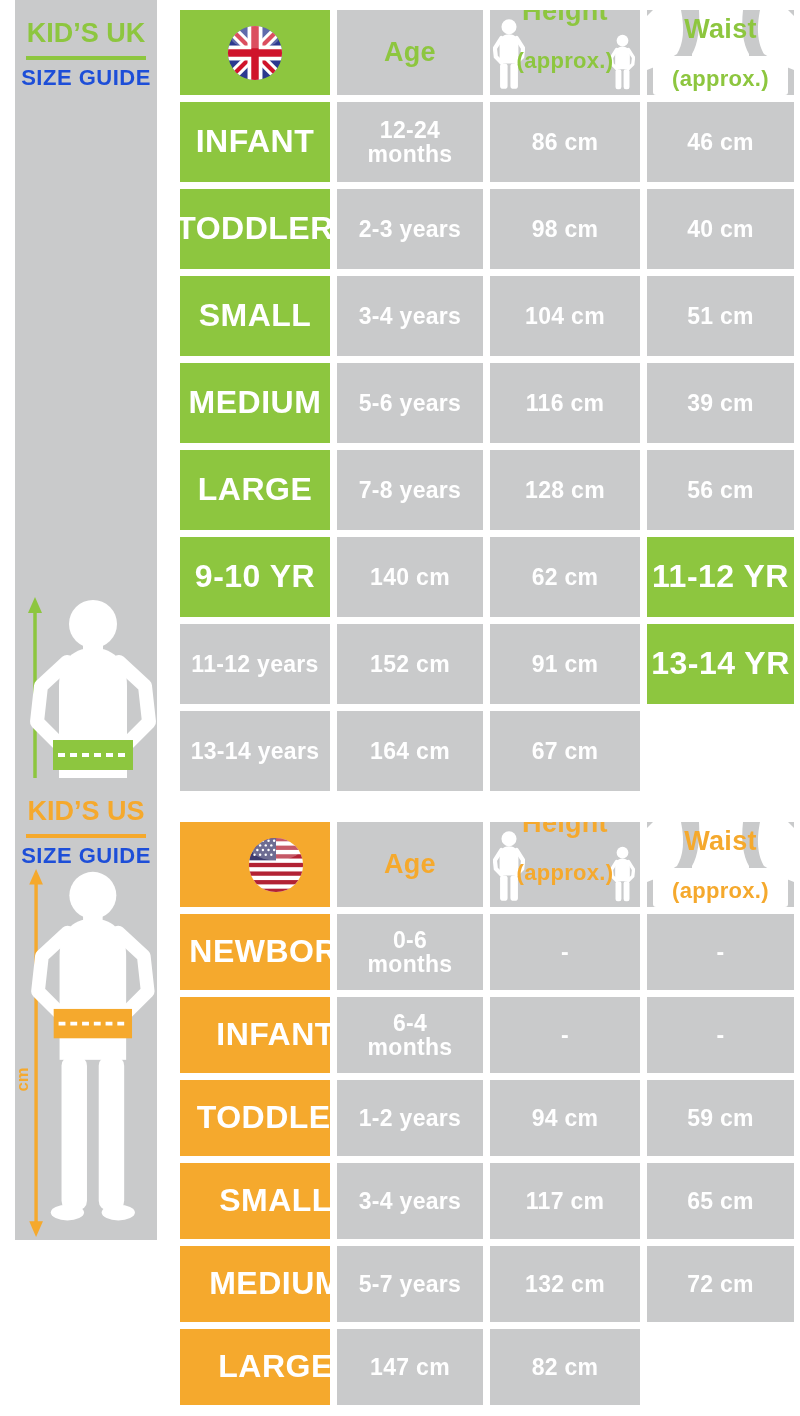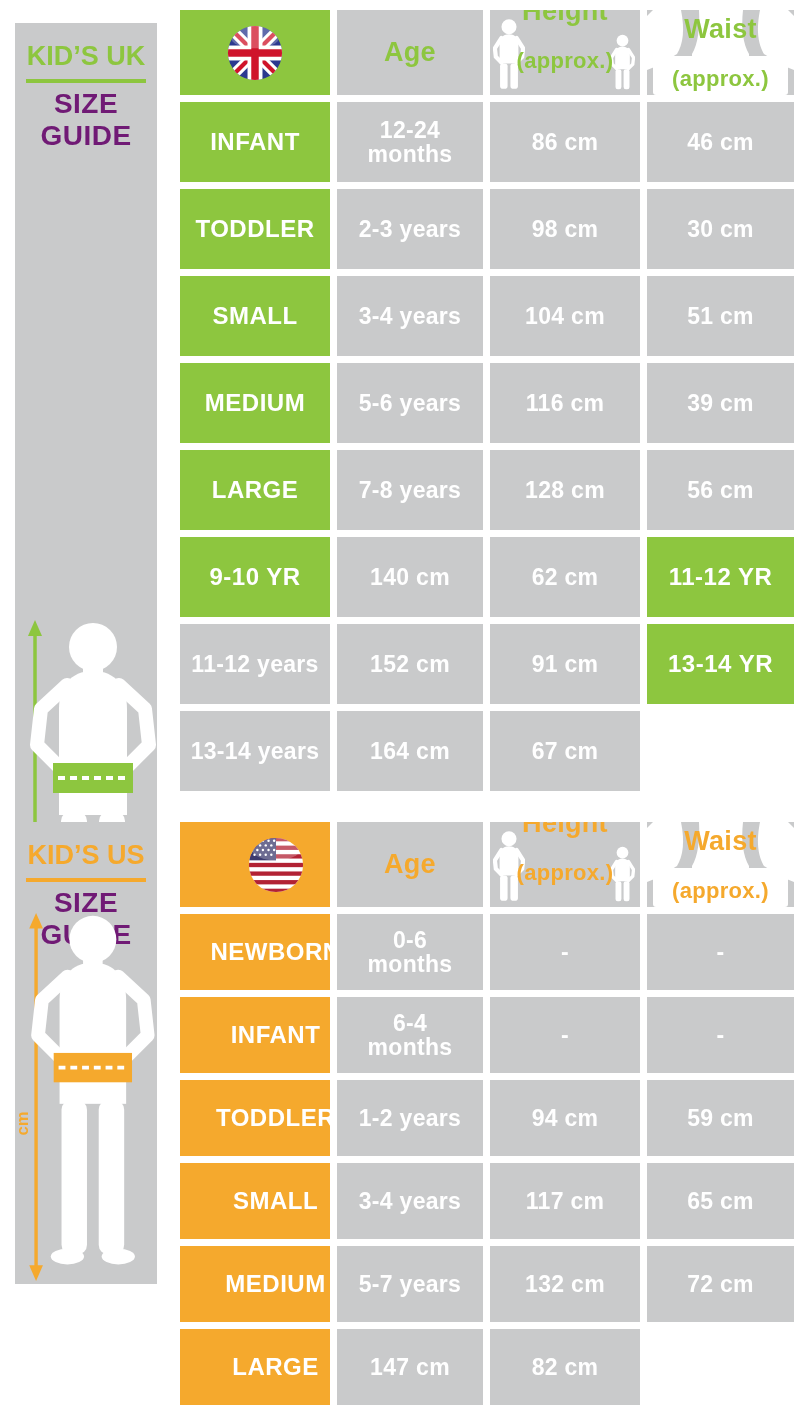--- a/index.html
+++ b/index.html
@@ -10,54 +10,54 @@
   .section{position:absolute;left:0;top:0;width:800px;}
   
   .sidebar{position:absolute;left:15px;width:142px;background:var(--cell-bg);overflow:hidden;}
   .side-title{padding-top:18px;text-align:center;}
   .side-title .t1{font-size:27px;letter-spacing:0;}
   .uk .side-title .t1{color:var(--uk-accent);}
   .us .side-title .t1{color:var(--us-accent);}
   .side-rule{height:4px;margin:7px 11px 5px 11px;}
   .uk .side-rule{background:var(--uk-accent);}
   .us .side-rule{background:var(--us-accent);}
-  .side-title .t2{font-size:28px;letter-spacing:.5px;color:#701a75;}
+  .side-title .t2{font-size:22px;letter-spacing:.5px;color:#1d4ed8;}
   .figure{position:absolute;left:0;bottom:2px;}
   .uk .accent-fill{fill:var(--uk-accent);}
   .us .accent-fill{fill:var(--us-accent);}
   .uk .accent-stroke{stroke:var(--uk-accent);}
   .us .accent-stroke{stroke:var(--us-accent);}
   .uk .accent-text{color:var(--uk-accent);}
   .us .accent-text{color:var(--us-accent);}
   
   .grid{position:absolute;left:180px;display:grid;grid-template-columns:150px 146px 150px 147px;gap:7px;}
   .uk .grid{grid-template-rows:85px repeat(8,80px);}
   .us .grid{grid-template-rows:85px repeat(6,76px);}
   .cell{
     background:var(--cell-bg);color:#ffffff;display:flex;align-items:center;justify-content:center;
     font-size:23px;text-align:center;white-space:pre-line;line-height:1.05;letter-spacing:.3px;
   }
-  .cell.size{font-size:24px;letter-spacing:.5px;}
+  .cell.size{font-size:32px;letter-spacing:.5px;}
   .uk .cell.size,.uk .cell.flag{background:var(--uk-accent);}
   .us .cell.size,.us .cell.flag{background:var(--us-accent);padding-left:41px;}
   .h-age{font-size:27px;}
   .h-col{position:relative;overflow:hidden;}
   .h-text{position:relative;z-index:1;line-height:1;}
   .h-text .big{font-size:27px;}
   .h-text .small{font-size:22px;margin-top:2px;}
   .height-cell{gap:2px;align-items:flex-end;}
   .person-tall{position:absolute;left:3px;bottom:5px;z-index:0;}
   .person-short{position:absolute;right:5px;bottom:5px;z-index:0;}
   .waist-bg{position:absolute;left:0;top:0;width:100%;height:100%;z-index:0;}
 </style>
 </head>
 <body>
 
 <div class="section uk">
-  <aside class="sidebar" style="top:23px;height:976px;">
+  <aside class="sidebar" style="top:0;height:976px;">
     <div class="side-title">
       <div class="t1">KID’S UK</div>
       <div class="side-rule"></div>
       <div class="t2">SIZE GUIDE</div>
     </div>
     <svg class="figure" width="142" height="380" viewBox="0 0 142 380">
 
       <line class="accent-stroke" x1="20" y1="16" x2="20" y2="366" stroke-width="3.5"></line>
       <polygon class="accent-fill" points="20,3 13,19 27,19"></polygon>
       <polygon class="accent-fill" points="20,379 13,363 27,363"></polygon>
@@ -148,21 +148,21 @@
 
     <div class="cell size">INFANT</div>
     <div class="cell">12-24
 months</div>
     <div class="cell">86 cm</div>
     <div class="cell">46 cm</div>
 
     <div class="cell size">TODDLER</div>
     <div class="cell">2-3 years</div>
     <div class="cell">98 cm</div>
-    <div class="cell">30 cm</div>
+    <div class="cell">40 cm</div>
 
     <div class="cell size">SMALL</div>
     <div class="cell">3-4 years</div>
     <div class="cell">104 cm</div>
     <div class="cell">51 cm</div>
 
     <div class="cell size">MEDIUM</div>
     <div class="cell">5-6 years</div>
     <div class="cell">116 cm</div>
     <div class="cell">39 cm</div>
@@ -182,21 +182,21 @@
     <div class="cell">91 cm</div>
 
     <div class="cell size">13-14 YR</div>
     <div class="cell">13-14 years</div>
     <div class="cell">164 cm</div>
     <div class="cell">67 cm</div>
   </div>
 </div>
 
 <div class="section us">
-  <aside class="sidebar" style="top:822px;height:462px;">
+  <aside class="sidebar" style="top:778px;height:462px;">
     <div class="side-title">
       <div class="t1">KID’S US</div>
       <div class="side-rule"></div>
       <div class="t2">SIZE GUIDE</div>
     </div>
     <svg class="figure" width="142" height="372" viewBox="0 0 142 380">
       <line class="accent-stroke" x1="20" y1="16" x2="20" y2="366" stroke-width="3.5"></line>
       <polygon class="accent-fill" points="20,3 13,19 27,19"></polygon>
       <polygon class="accent-fill" points="20,379 13,363 27,363"></polygon>
       <text class="accent-fill" x="8" y="222" transform="rotate(-90 8 218)" font-size="17" font-weight="bold" text-anchor="middle">cm</text>

